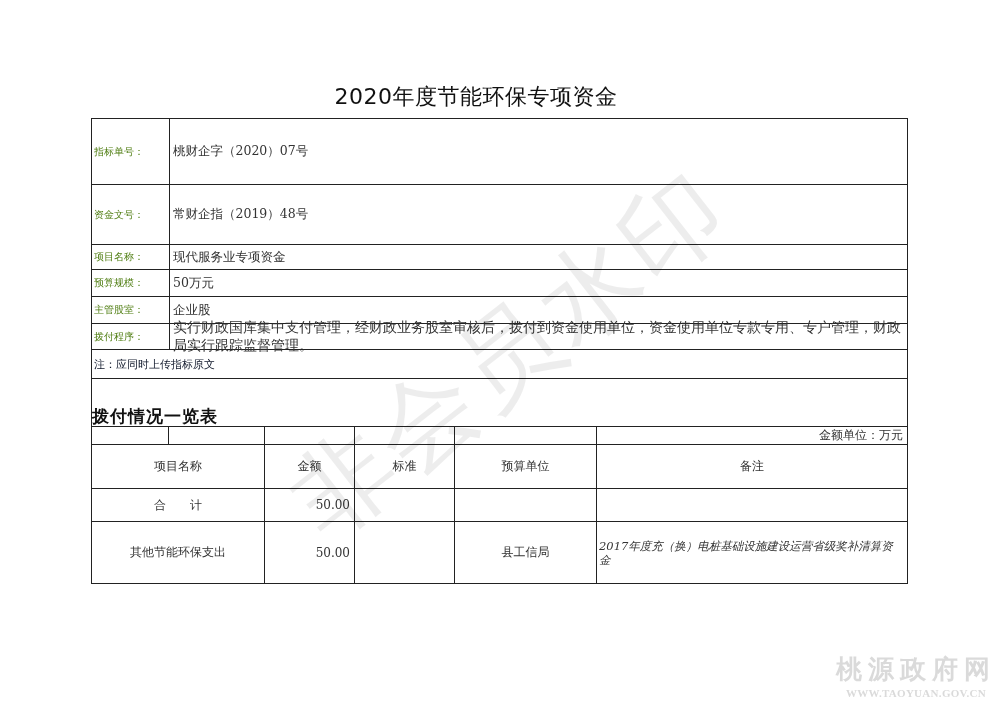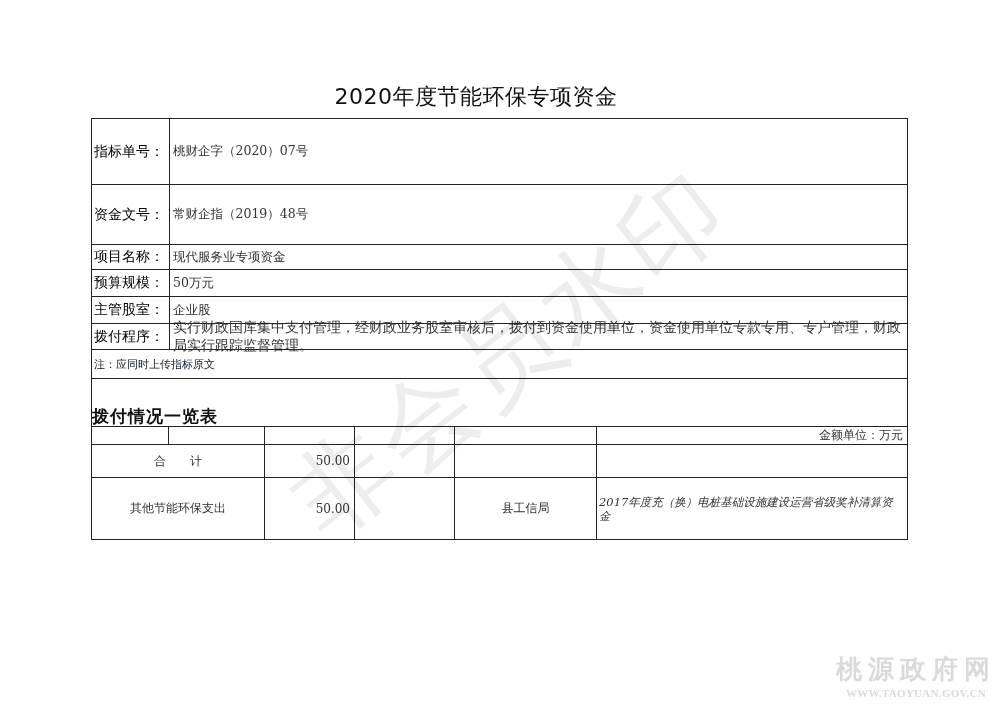--- a/index.html
+++ b/index.html
@@ -4,21 +4,21 @@
 <style>
   html, body { margin:0; padding:0; }
   body { width:1000px; height:707px; background:#ffffff; position:relative; overflow:hidden;
          font-family:"DejaVu Serif","Liberation Serif",serif; color:#222; }
   .title { position:absolute; left:0; width:952px; top:82px; text-align:center;
            font-size:22px; font-family:"DejaVu Sans","Liberation Sans",sans-serif; color:#111; letter-spacing:0.5px; }
   .grid { position:absolute; left:91px; top:118px; width:817px; border:1.5px solid #222; box-sizing:border-box; }
   .row { display:flex; border-top:1.2px solid #222; box-sizing:border-box; align-items:stretch; }
   .row:first-child { border-top:none; }
   .lbl { width:78px; border-right:1.2px solid #222; display:flex; align-items:center; padding-left:2px;
-         font-size:14px; box-sizing:border-box; color:#000000; }
+         font-size:10px; box-sizing:border-box; color:#4d7c0f; }
   .val { flex:1; display:flex; align-items:center; padding-left:3px; font-size:12.5px; color:#333; }
   .val.small { font-size:14px; }
   .full { flex:1; display:flex; align-items:center; padding-left:2px; font-size:11px; color:#0f172a; }
   .sect { flex:1; position:relative; }
   .sect-title { position:absolute; bottom:-2px; left:0; right:17px; text-align:left; font-size:17px; font-weight:bold;
                 color:#111; letter-spacing:1px; }
   .tbl-row { display:flex; border-top:1.2px solid #222; box-sizing:border-box;justify-content:space-between; }
   .c { border-right:1.2px solid #222; box-sizing:border-box; display:flex; align-items:center; font-size:12px; color:#333; }
   .c:last-child { border-right:none; }
   .w1 { width:77px; } .w2 { width:96px; } .w12 { width:173px; } .w3 { width:90px; } .w4 { width:100px; }
@@ -74,20 +74,27 @@
     </div>
   </div>
   <div class="tbl-row" style="height:18px">
     <div class="c w1"></div>
     <div class="c w2"></div>
     <div class="c w3"></div>
     <div class="c w4"></div>
     <div class="c w5"></div>
     <div class="c w6 right">金额单位：万元</div>
   </div>
+  <div class="tbl-row" style="height:44px">
+    <div class="c w12 center">项目名称</div>
+    <div class="c w3 center">金额</div>
+    <div class="c w4 center">标准</div>
+    <div class="c w5 center">预算单位</div>
+    <div class="c w6 center">备注</div>
+  </div>
   <div class="tbl-row" style="height:33px">
     <div class="c w12 center">合　　计</div>
     <div class="c w3 right">50.00</div>
     <div class="c w4"></div>
     <div class="c w5"></div>
     <div class="c w6"></div>
   </div>
   <div class="tbl-row" style="height:62px">
     <div class="c w12 center">其他节能环保支出</div>
     <div class="c w3 right">50.00</div>

